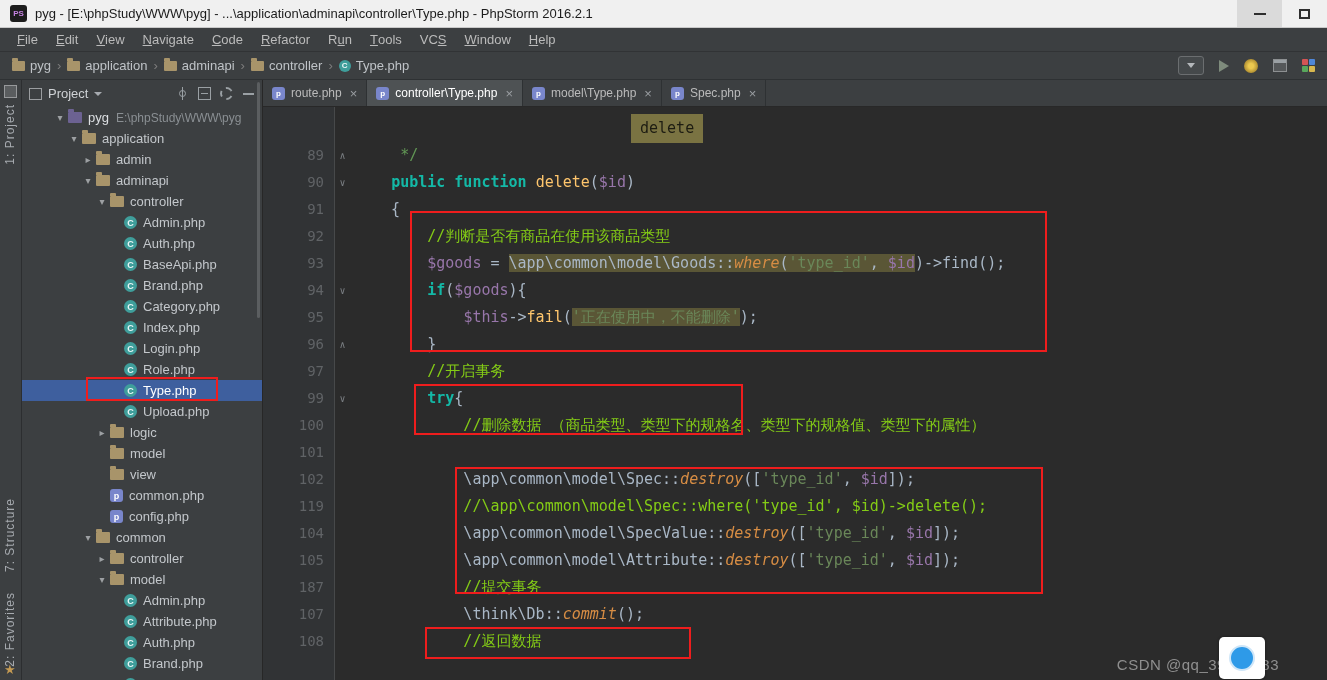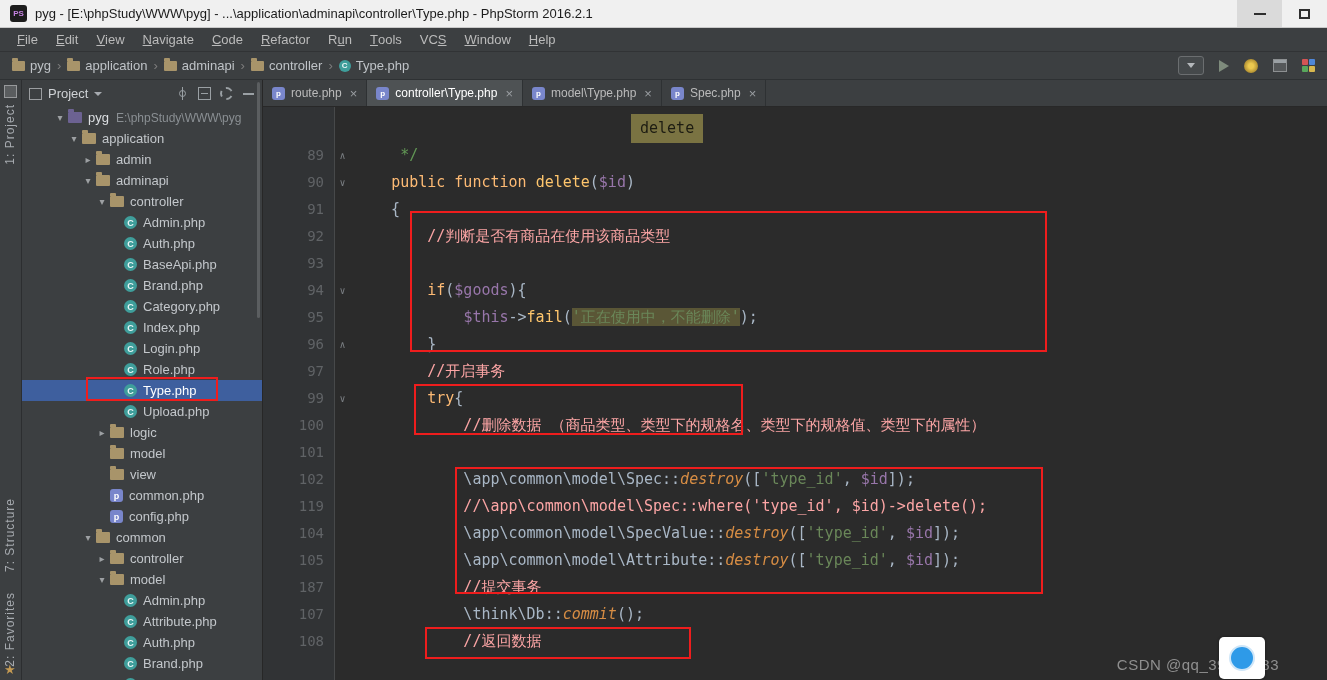--- a/index.html
+++ b/index.html
@@ -92,26 +92,26 @@
   .tab-close{color:#9a9ea2;font-size:13px;margin-left:2px;cursor:pointer}
 
   .editor-body{position:absolute;left:0;top:27px;right:0;bottom:0;overflow:hidden;font-family:"DejaVu Sans Mono",monospace;font-size:15px;background:#2b2b2b}
   .gutter-bg{position:absolute;left:0;top:0;width:72px;height:100%;background:#313335;border-right:1px solid #47494a}
   .code{position:absolute;left:0;top:35px;right:0}
   .cline{display:flex;height:27px;line-height:27px}
   .ln{flex:0 0 72px;text-align:right;padding-right:10px;color:#606366;background:#313335;border-right:1px solid #47494a;font-size:14px}
   .fold{flex:0 0 15px;text-align:center;color:#7a7e82;font-size:10px;line-height:27px}
   .ccode{white-space:pre;padding-left:5px}
   .sg.p{color:#a9b7c6}
-  .sg.k{color:#fdba74;font-weight:normal}
+  .sg.k{color:#14b8a6;font-weight:bold}
   .sg.m{color:#ffc66d}
   .sg.sm{color:#d78d44;font-style:italic}
   .sg.v{color:#9876aa}
   .sg.s{color:#6a8759}
-  .sg.c{color:#fca5a5}
+  .sg.c{color:#84cc16}
   .sg.dc{color:#629755}
   .sg.hl{background:#5a5636}
 
   .pathbar{position:absolute;left:84px;top:7px;height:29px;line-height:27px;padding:0 10px;background:#3c4543;border:1px solid #68775c;color:#dde3d8;white-space:nowrap}
   .del-chip{position:absolute;left:368px;top:7px;height:29px;line-height:29px;padding:0 9px;background:#7a7342;color:#1d1c12}
 
   .watermark{position:absolute;right:48px;bottom:7px;font-family:"Liberation Sans",sans-serif;font-size:15px;color:#8f8f8f;letter-spacing:.5px}
   .qq-box{position:absolute;right:62px;bottom:1px;width:46px;height:42px;background:#ffffff;border-radius:5px;box-shadow:0 0 3px rgba(0,0,0,.45);display:flex;align-items:center;justify-content:center}
   .qq-circle{width:26px;height:26px;border-radius:50%;background:#2e9ae8;border:2px solid #cfe6f8}
 
@@ -403,20 +403,21 @@
               <span class="ccode"><span class="sg p">    {</span></span>
             </div>
             <div class="cline">
               <span class="ln">92</span>
               <span class="fold"></span>
               <span class="ccode"><span class="sg c">        //判断是否有商品在使用该商品类型</span></span>
             </div>
             <div class="cline">
               <span class="ln">93</span>
               <span class="fold"></span>
+              <span class="ccode"><span class="sg p">        </span><span class="sg v">$goods</span><span class="sg p"> = </span><span class="sg p hl">\app\common\model\Goods::</span><span class="sg sm hl">where</span><span class="sg p hl">(</span><span class="sg s hl">'type_id'</span><span class="sg p hl">, </span><span class="sg v hl">$id</span><span class="sg p">)-&gt;find();</span></span>
             </div>
             <div class="cline">
               <span class="ln">94</span>
               <span class="fold">∨</span>
               <span class="ccode"><span class="sg p">        </span><span class="sg k">if</span><span class="sg p">(</span><span class="sg v">$goods</span><span class="sg p">){</span></span>
             </div>
             <div class="cline">
               <span class="ln">95</span>
               <span class="fold"></span>
               <span class="ccode"><span class="sg p">            </span><span class="sg v">$this</span><span class="sg p">-&gt;</span><span class="sg m">fail</span><span class="sg p">(</span><span class="sg s hl">'正在使用中，不能删除'</span><span class="sg p">);</span></span>

